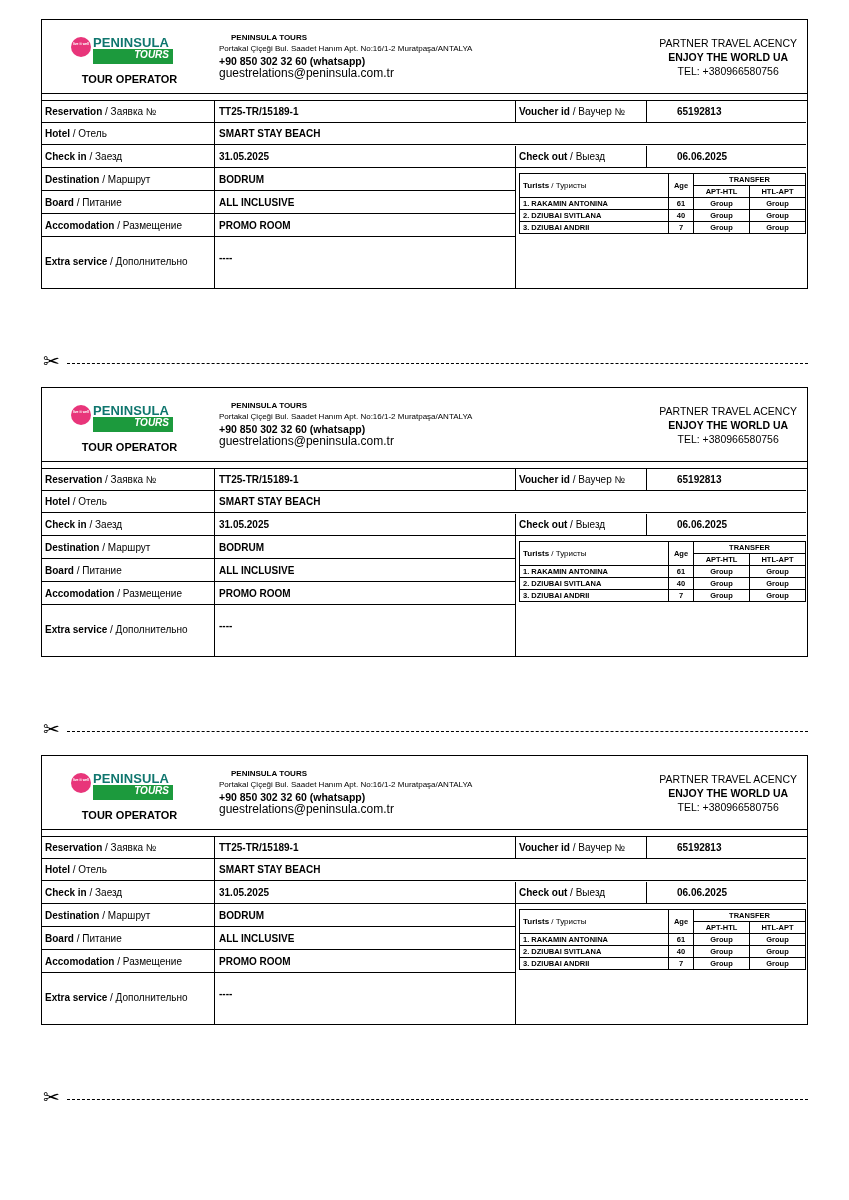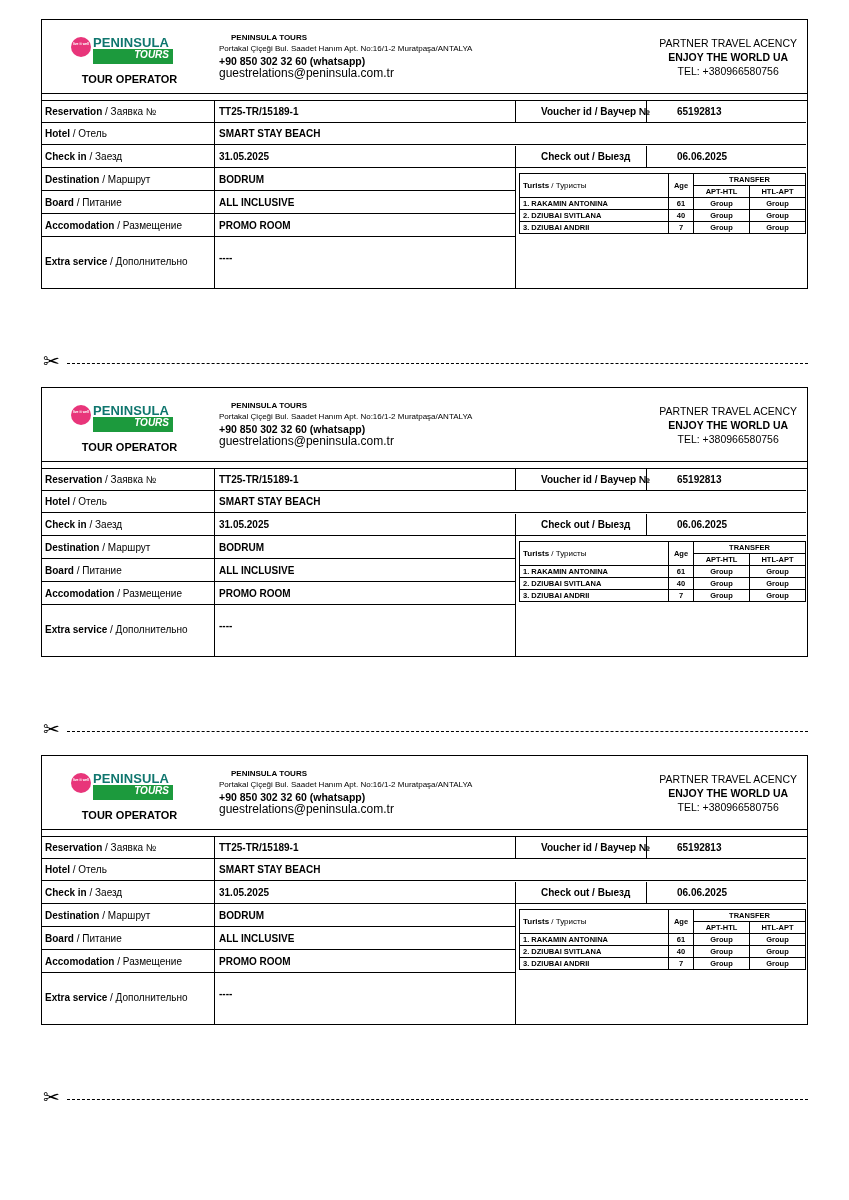--- a/index.html
+++ b/index.html
@@ -26,21 +26,21 @@
   .partner .name2 { font-weight:bold; }
   .sep { height:7px; border-left:1.5px solid #000; border-right:1.5px solid #000; border-top:1.5px solid #000; box-sizing:border-box; }
 
   
   .body { position:relative; border:1.5px solid #000; box-sizing:border-box; height:189px; }
   .row { position:absolute; left:0; height:22px; border-bottom:1.5px solid #000; box-sizing:border-box; font-size:10px; line-height:21px; }
   .lbl { position:absolute; left:3px; }
   .lbl b { font-weight:bold; }
   .val { position:absolute; left:177px; font-weight:bold; }
   .vline { position:absolute; top:0; width:0; border-left:1.5px solid #000; }
-  .rlbl { position:absolute; left:499px;font-weight:bold; }
+  .rlbl { position:absolute; left:477px; }
   .rval { position:absolute; left:609px; font-weight:bold;margin-left:26px; }
 
   
   .tur { position:absolute; left:477px; top:72px; width:287px; border-collapse:collapse; font-size:7.5px; }
   .tur td { border:1.2px solid #000; padding:0 3px; height:11px; line-height:11px; }
   .tur .c { text-align:center; font-weight:bold; }
   .tur .nm { font-weight:bold; }
 
   
   .cut { position:absolute; left:43px; width:765px; height:20px; }

